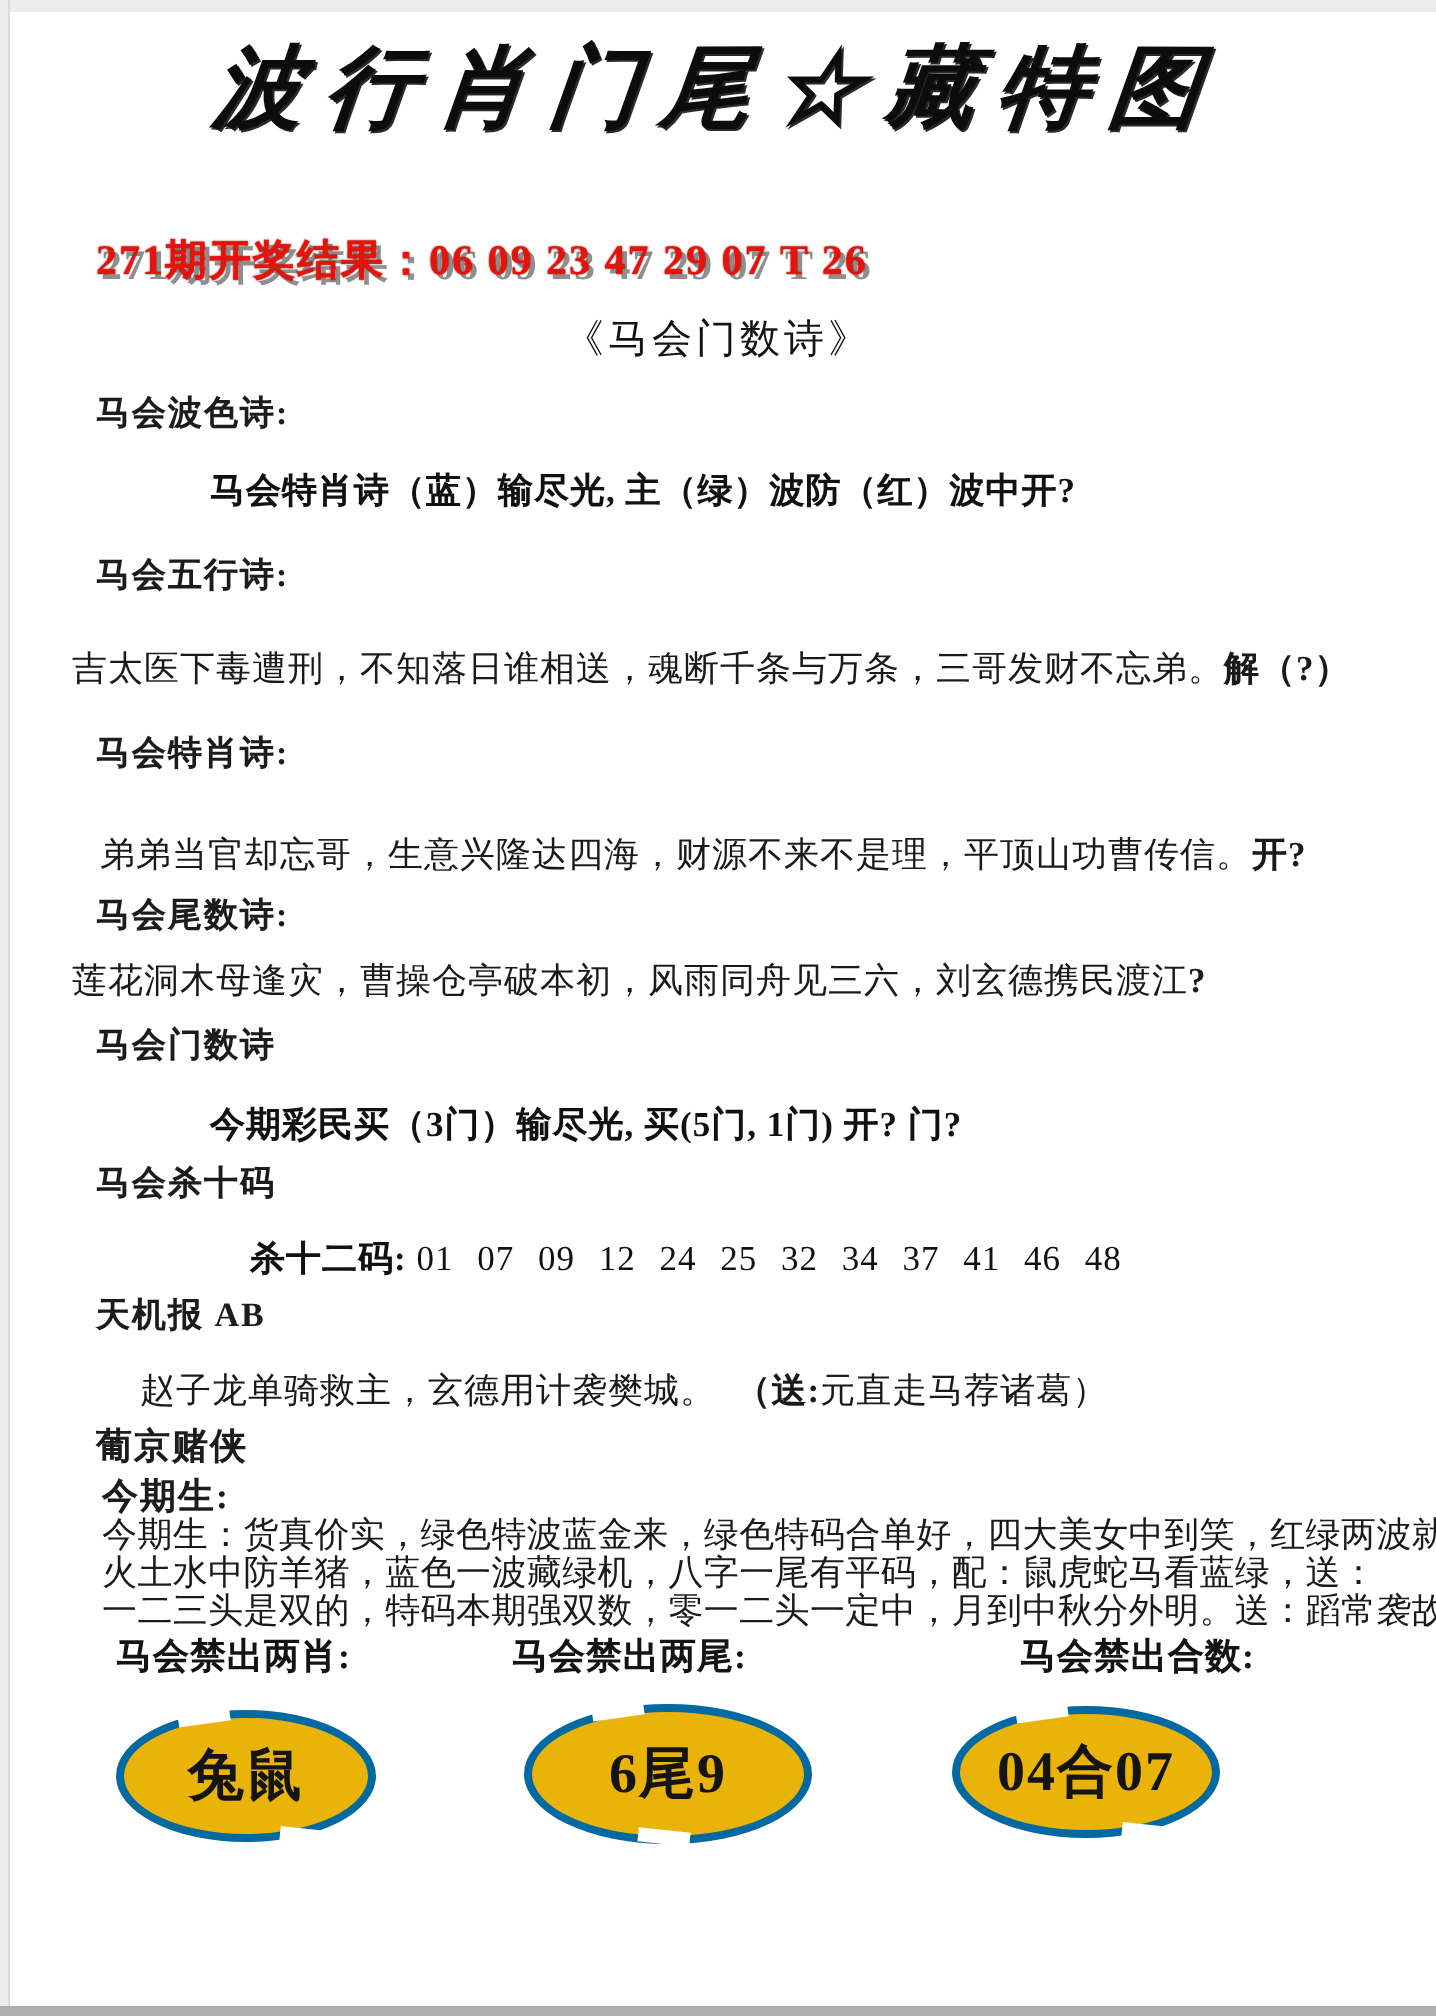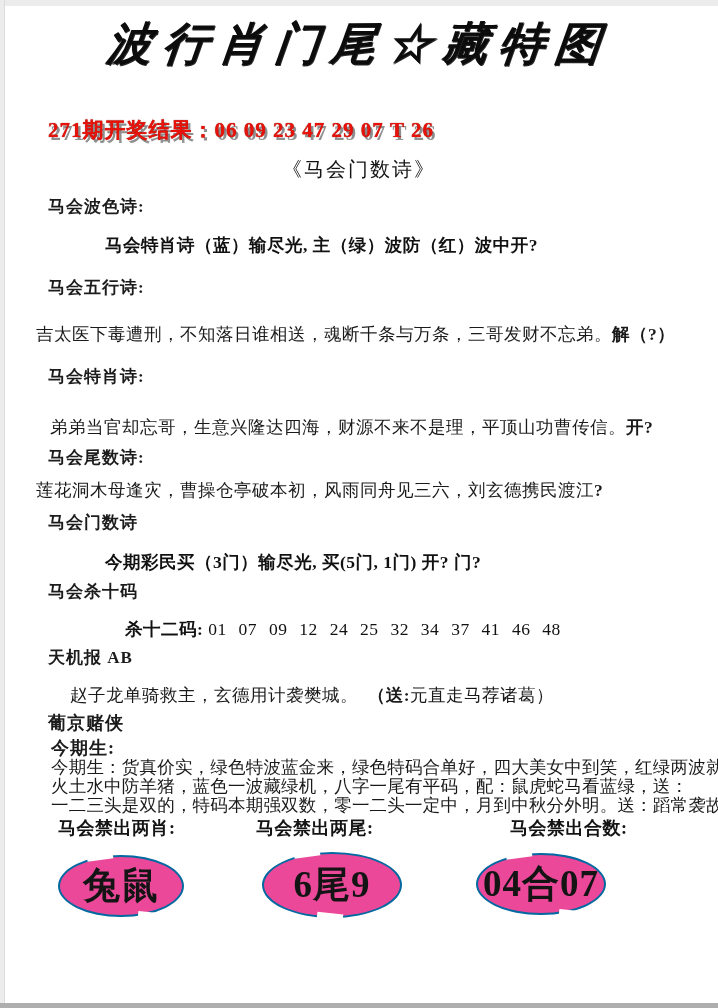--- a/index.html
+++ b/index.html
@@ -26,23 +26,23 @@
   }
   .provider{top:156px;left:0;width:718px;text-align:center;font-size:20px;letter-spacing:2px;}
   .sec{font-size:17px;font-weight:bold;letter-spacing:1px;color:#1c1c1c;}
   .poem{font-size:17.5px;letter-spacing:0.5px;color:#1a1a1a;}
   .poem b{font-weight:bold;}
   .boldline{font-size:17.5px;font-weight:bold;letter-spacing:0.5px;color:#111;}
   .nums{font-weight:normal;word-spacing:7px;font-family:"Liberation Serif","DejaVu Serif",serif;}
   .para{font-size:17.5px;letter-spacing:0.2px;color:#1a1a1a;}
   .forb-label{font-size:18px;font-weight:bold;letter-spacing:0.5px;}
   .oval{
-    position:absolute;border:2px solid #0369a1;border-radius:50%;
+    position:absolute;border:4px solid #0369a1;border-radius:50%;
     display:flex;align-items:center;justify-content:center;
-    font-size:37px;font-weight:bold;letter-spacing:1px;background:#ec4899;
+    font-size:28px;font-weight:bold;letter-spacing:1px;background:#eab308;
   }
   .oval .gap{position:absolute;background:#ffffff;}
   .gap-t{top:-4px;left:22%;width:26px;height:7px;transform:rotate(-8deg);}
   .gap-b{bottom:-4px;right:20%;width:20px;height:7px;transform:rotate(6deg);}
 </style>
 </head>
 <body>
 
 <div class="sheet">
   <div class="edge-top"></div>

